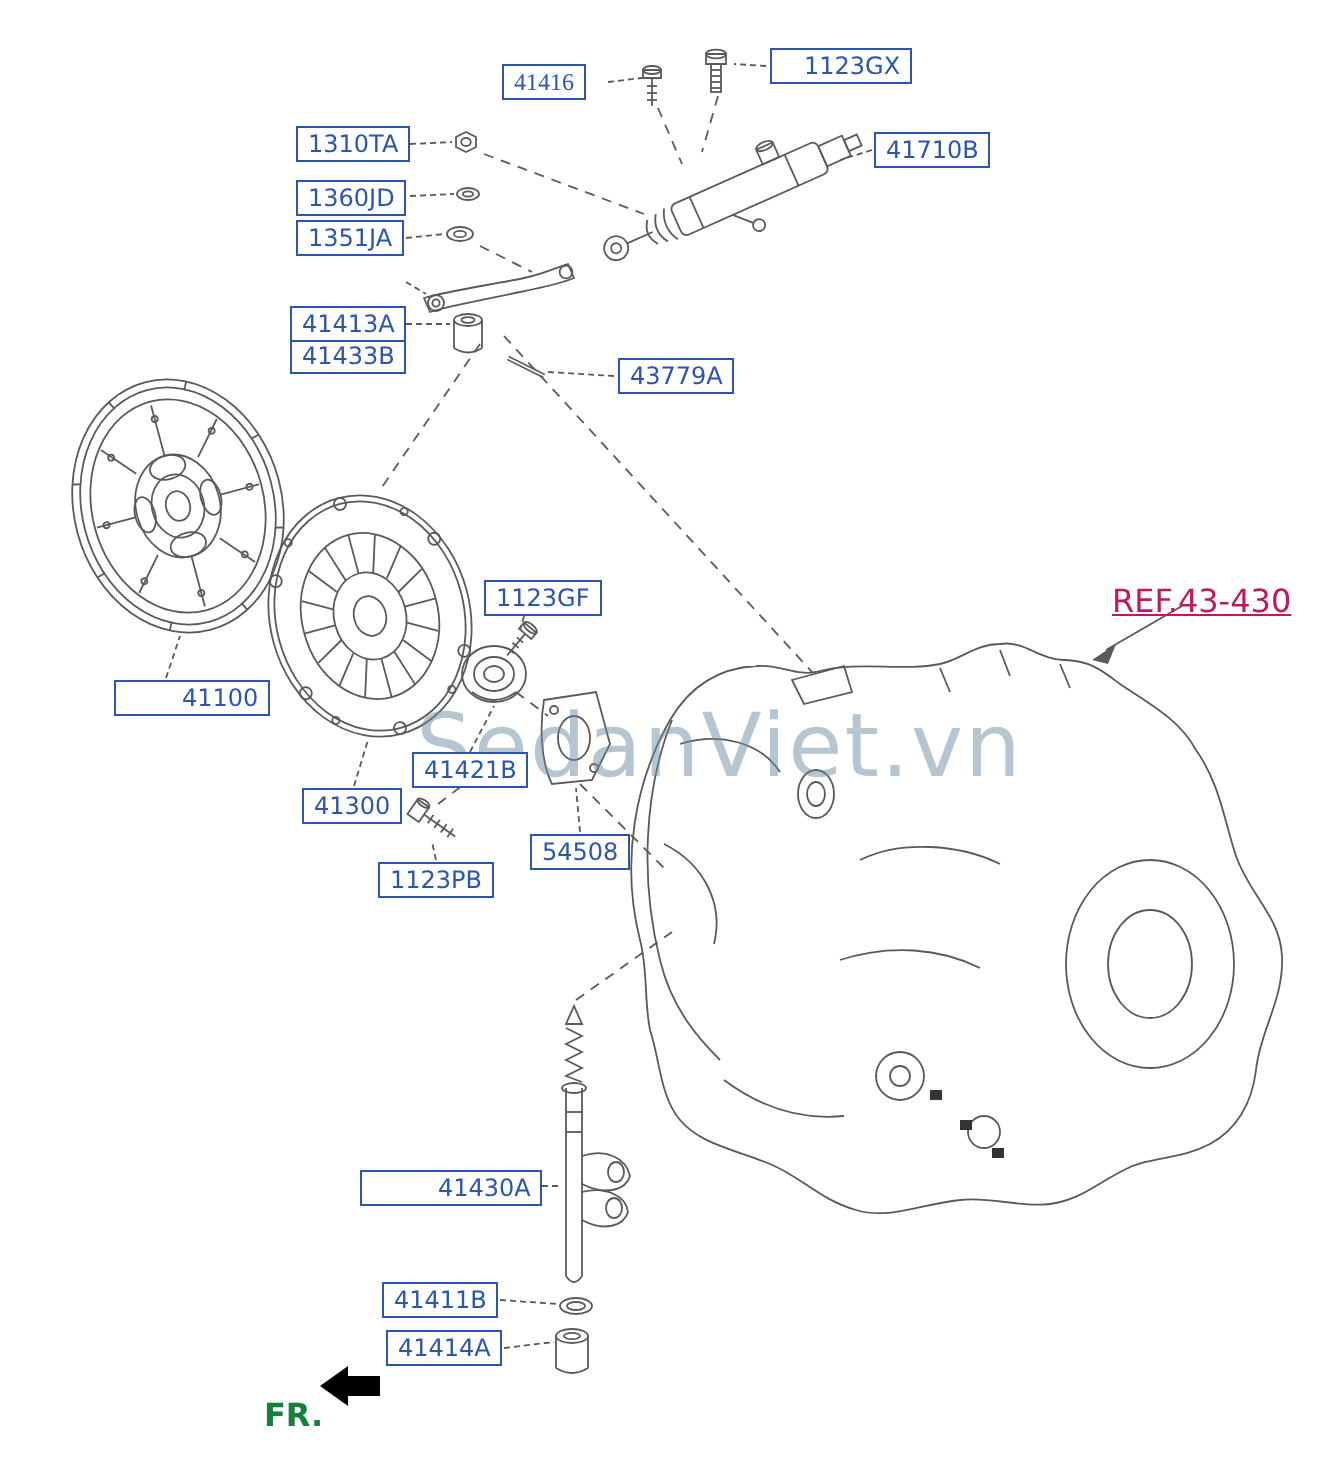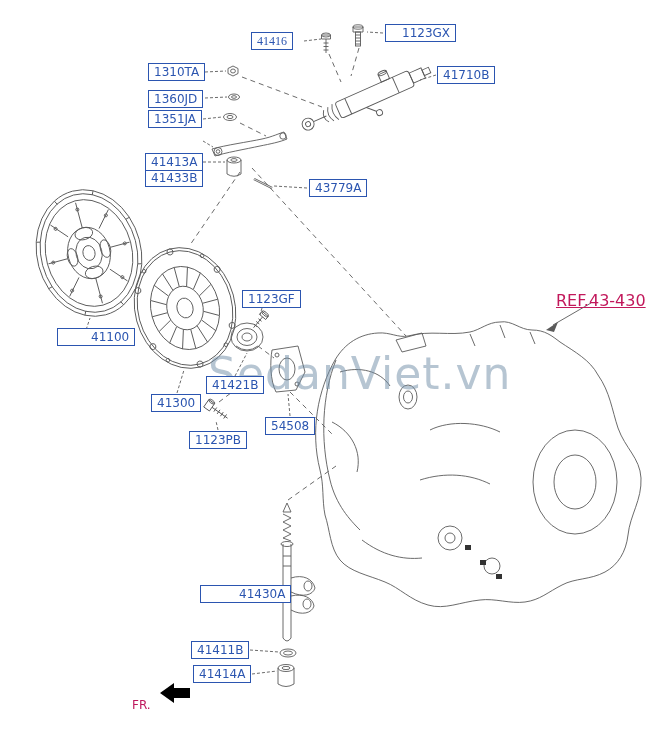--- a/index.html
+++ b/index.html
@@ -22,21 +22,21 @@
     color:var(--watermark-color, rgba(110,140,165,0.5));
     pointer-events:none; white-space:nowrap;
   }
   #ref-link {
     position:absolute; z-index:3; left:556px; top:291px;
     color:var(--ref-red, #c2185b);
     font-size:16px; text-decoration:underline; white-space:nowrap; cursor:pointer;
   }
   #fr-label {
     position:absolute; z-index:3; left:132px; top:698px;
-    color:#be185d; font-size:12px; font-weight:normal;
+    color:#15803d; font-size:16px; font-weight:bold;
   }
 </style>
 </head>
 <body>
 
 <div id="stage">
 
   <svg id="art" width="666" height="735" viewBox="0 0 666 735" fill="none" stroke="#5a5a5a" stroke-width="0.9">
 
     <g>
@@ -326,22 +326,22 @@
   <div class="part-label" style="left:251px;top:32px;font-family:Liberation Serif, serif;">41416</div>
   <div class="part-label" style="left:385px;top:24px;padding-left:16px;">1123GX</div>
   <div class="part-label" style="left:148px;top:63px;">1310TA</div>
   <div class="part-label" style="left:437px;top:66px;">41710B</div>
   <div class="part-label" style="left:148px;top:90px;">1360JD</div>
   <div class="part-label" style="left:148px;top:110px;text-align:right;">1351JA</div>
   <div class="part-label" style="left:145px;top:132px;margin-top:37px;">41433B</div>
   <div class="part-label" style="left:145px;top:153px;">41413A</div>
   <div class="part-label" style="left:309px;top:179px;">43779A</div>
   <div class="part-label" style="left:242px;top:290px;">1123GF</div>
-  <div class="part-label" style="left:57px;top:328px;padding-left:33px;">41100</div>
+  <div class="part-label" style="left:57px;top:340px;padding-left:33px;">41100</div>
   <div class="part-label" style="left:206px;top:376px;">41421B</div>
   <div class="part-label" style="left:151px;top:394px;">41300</div>
   <div class="part-label" style="left:265px;top:417px;">54508</div>
   <div class="part-label" style="left:189px;top:431px;">1123PB</div>
-  <div class="part-label" style="left:200px;top:585px;padding-left:38px;">41430A</div>
+  <div class="part-label" style="left:180px;top:585px;padding-left:38px;">41430A</div>
   <div class="part-label" style="left:191px;top:641px;">41411B</div>
   <div class="part-label" style="left:193px;top:665px;">41414A</div>
 
 </div>
 
 </body></html>

